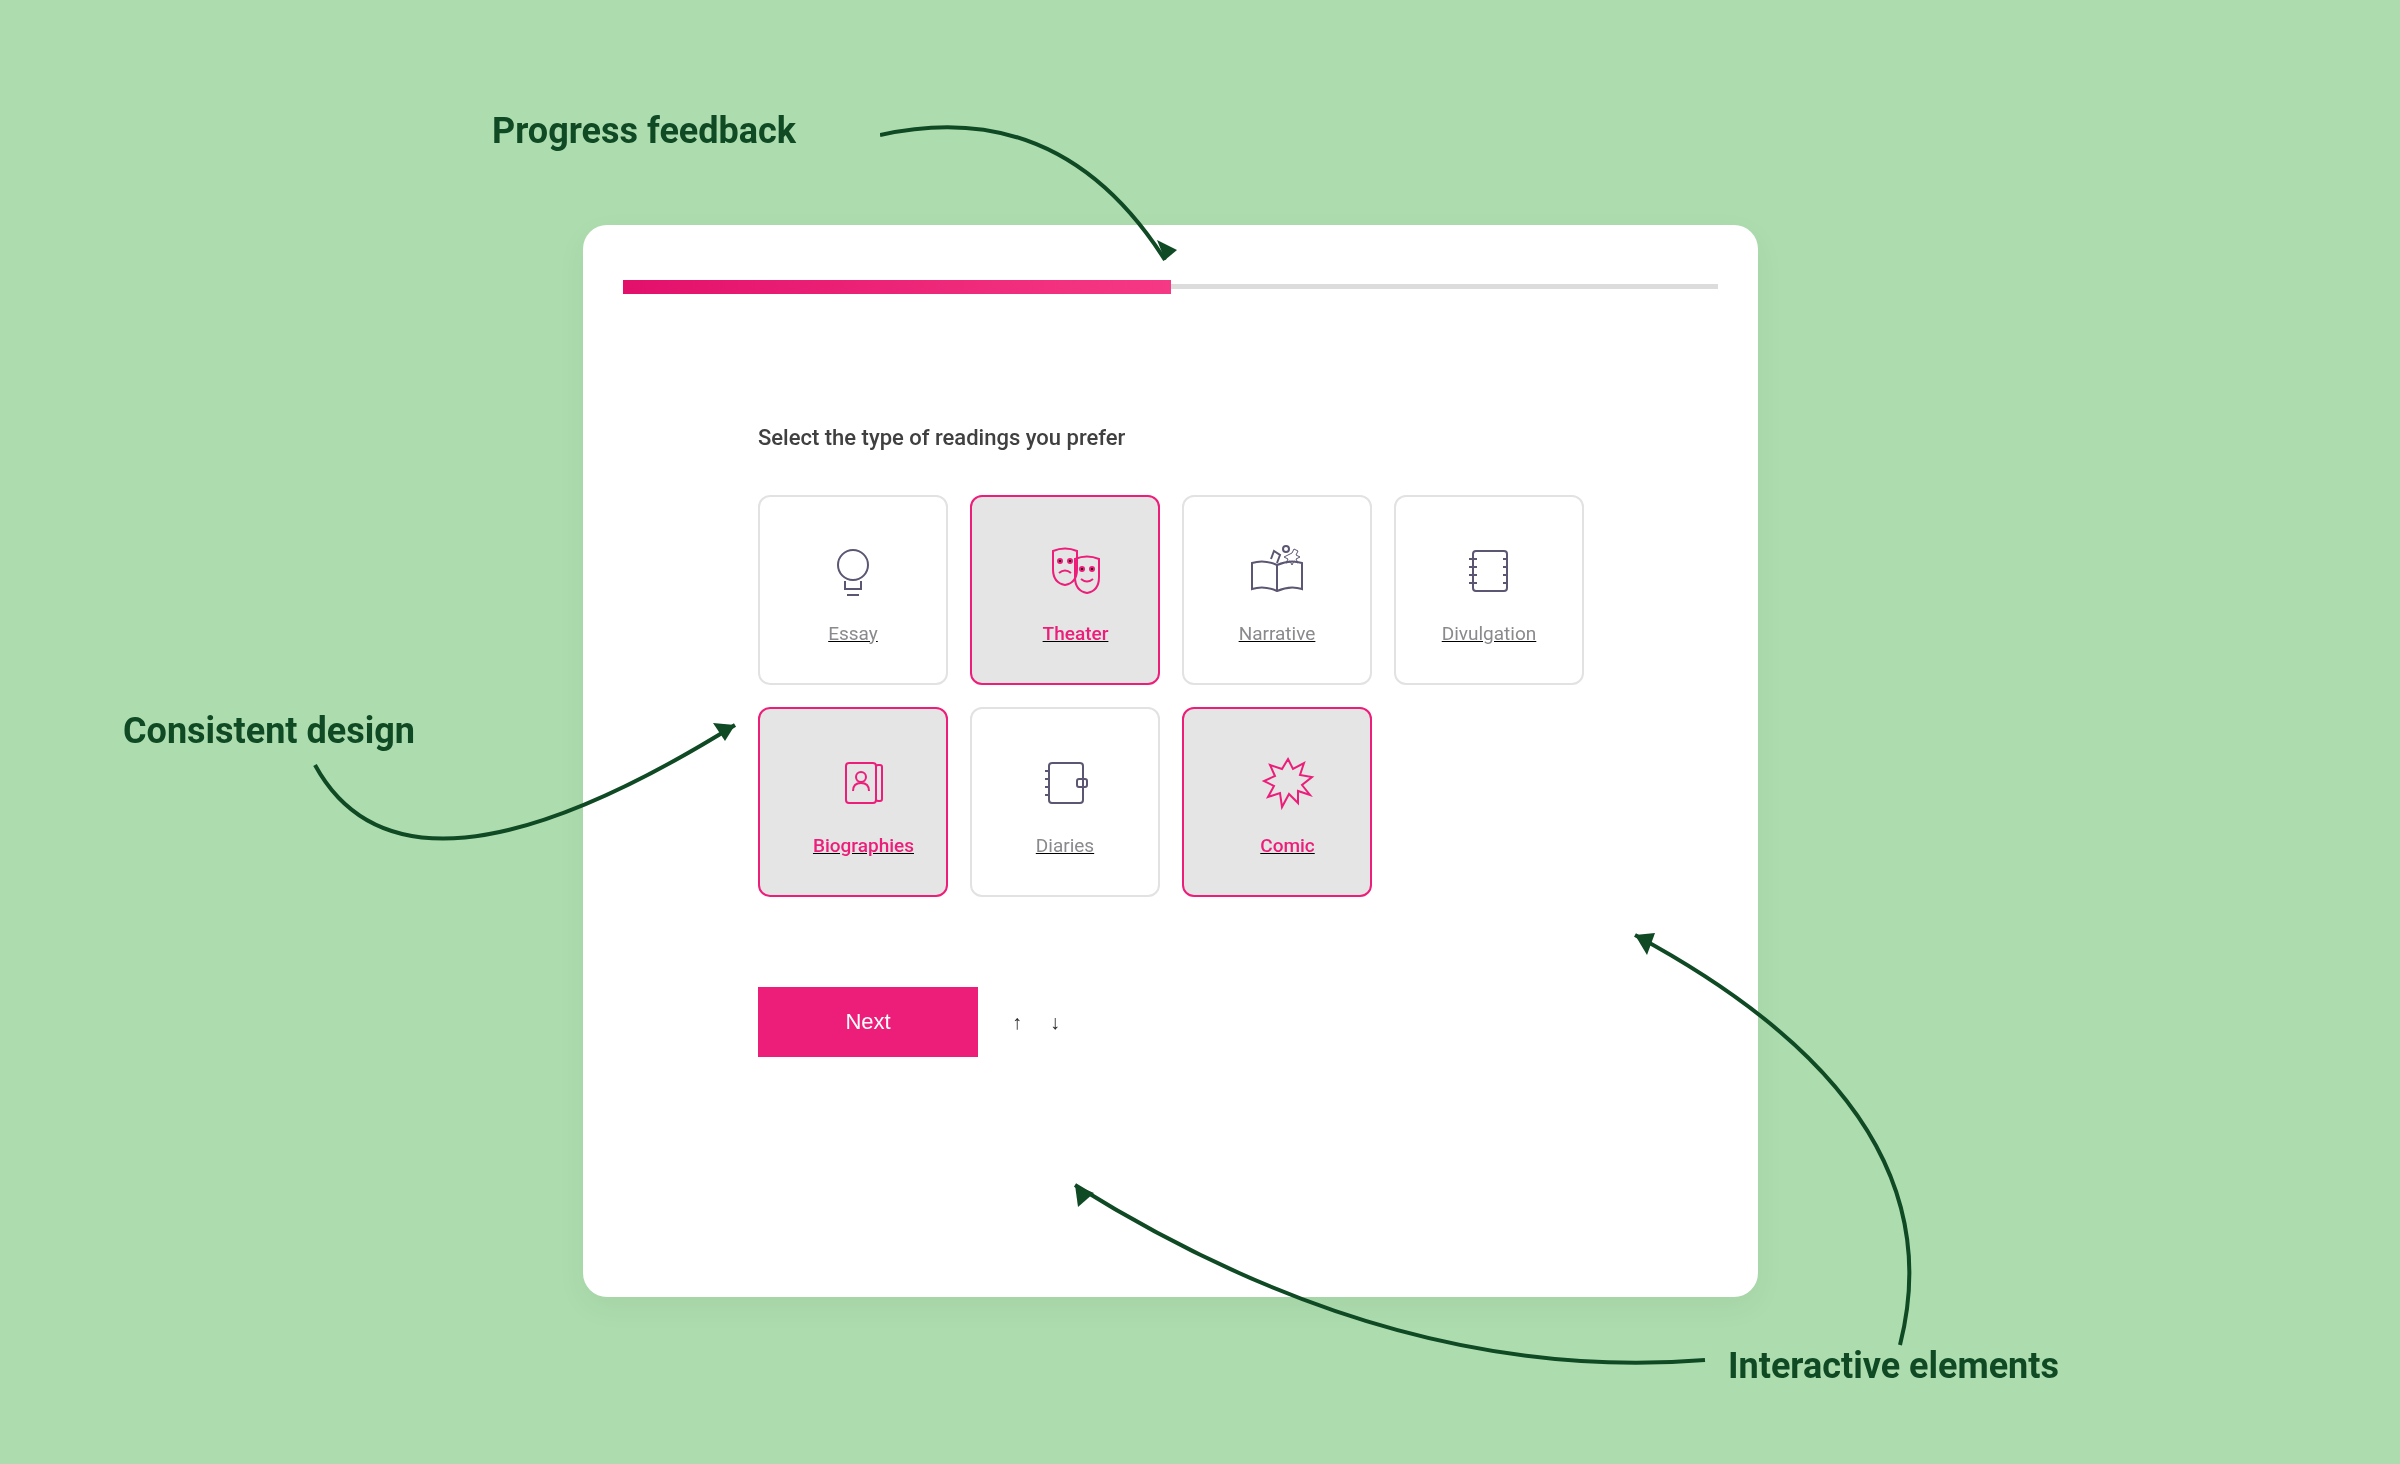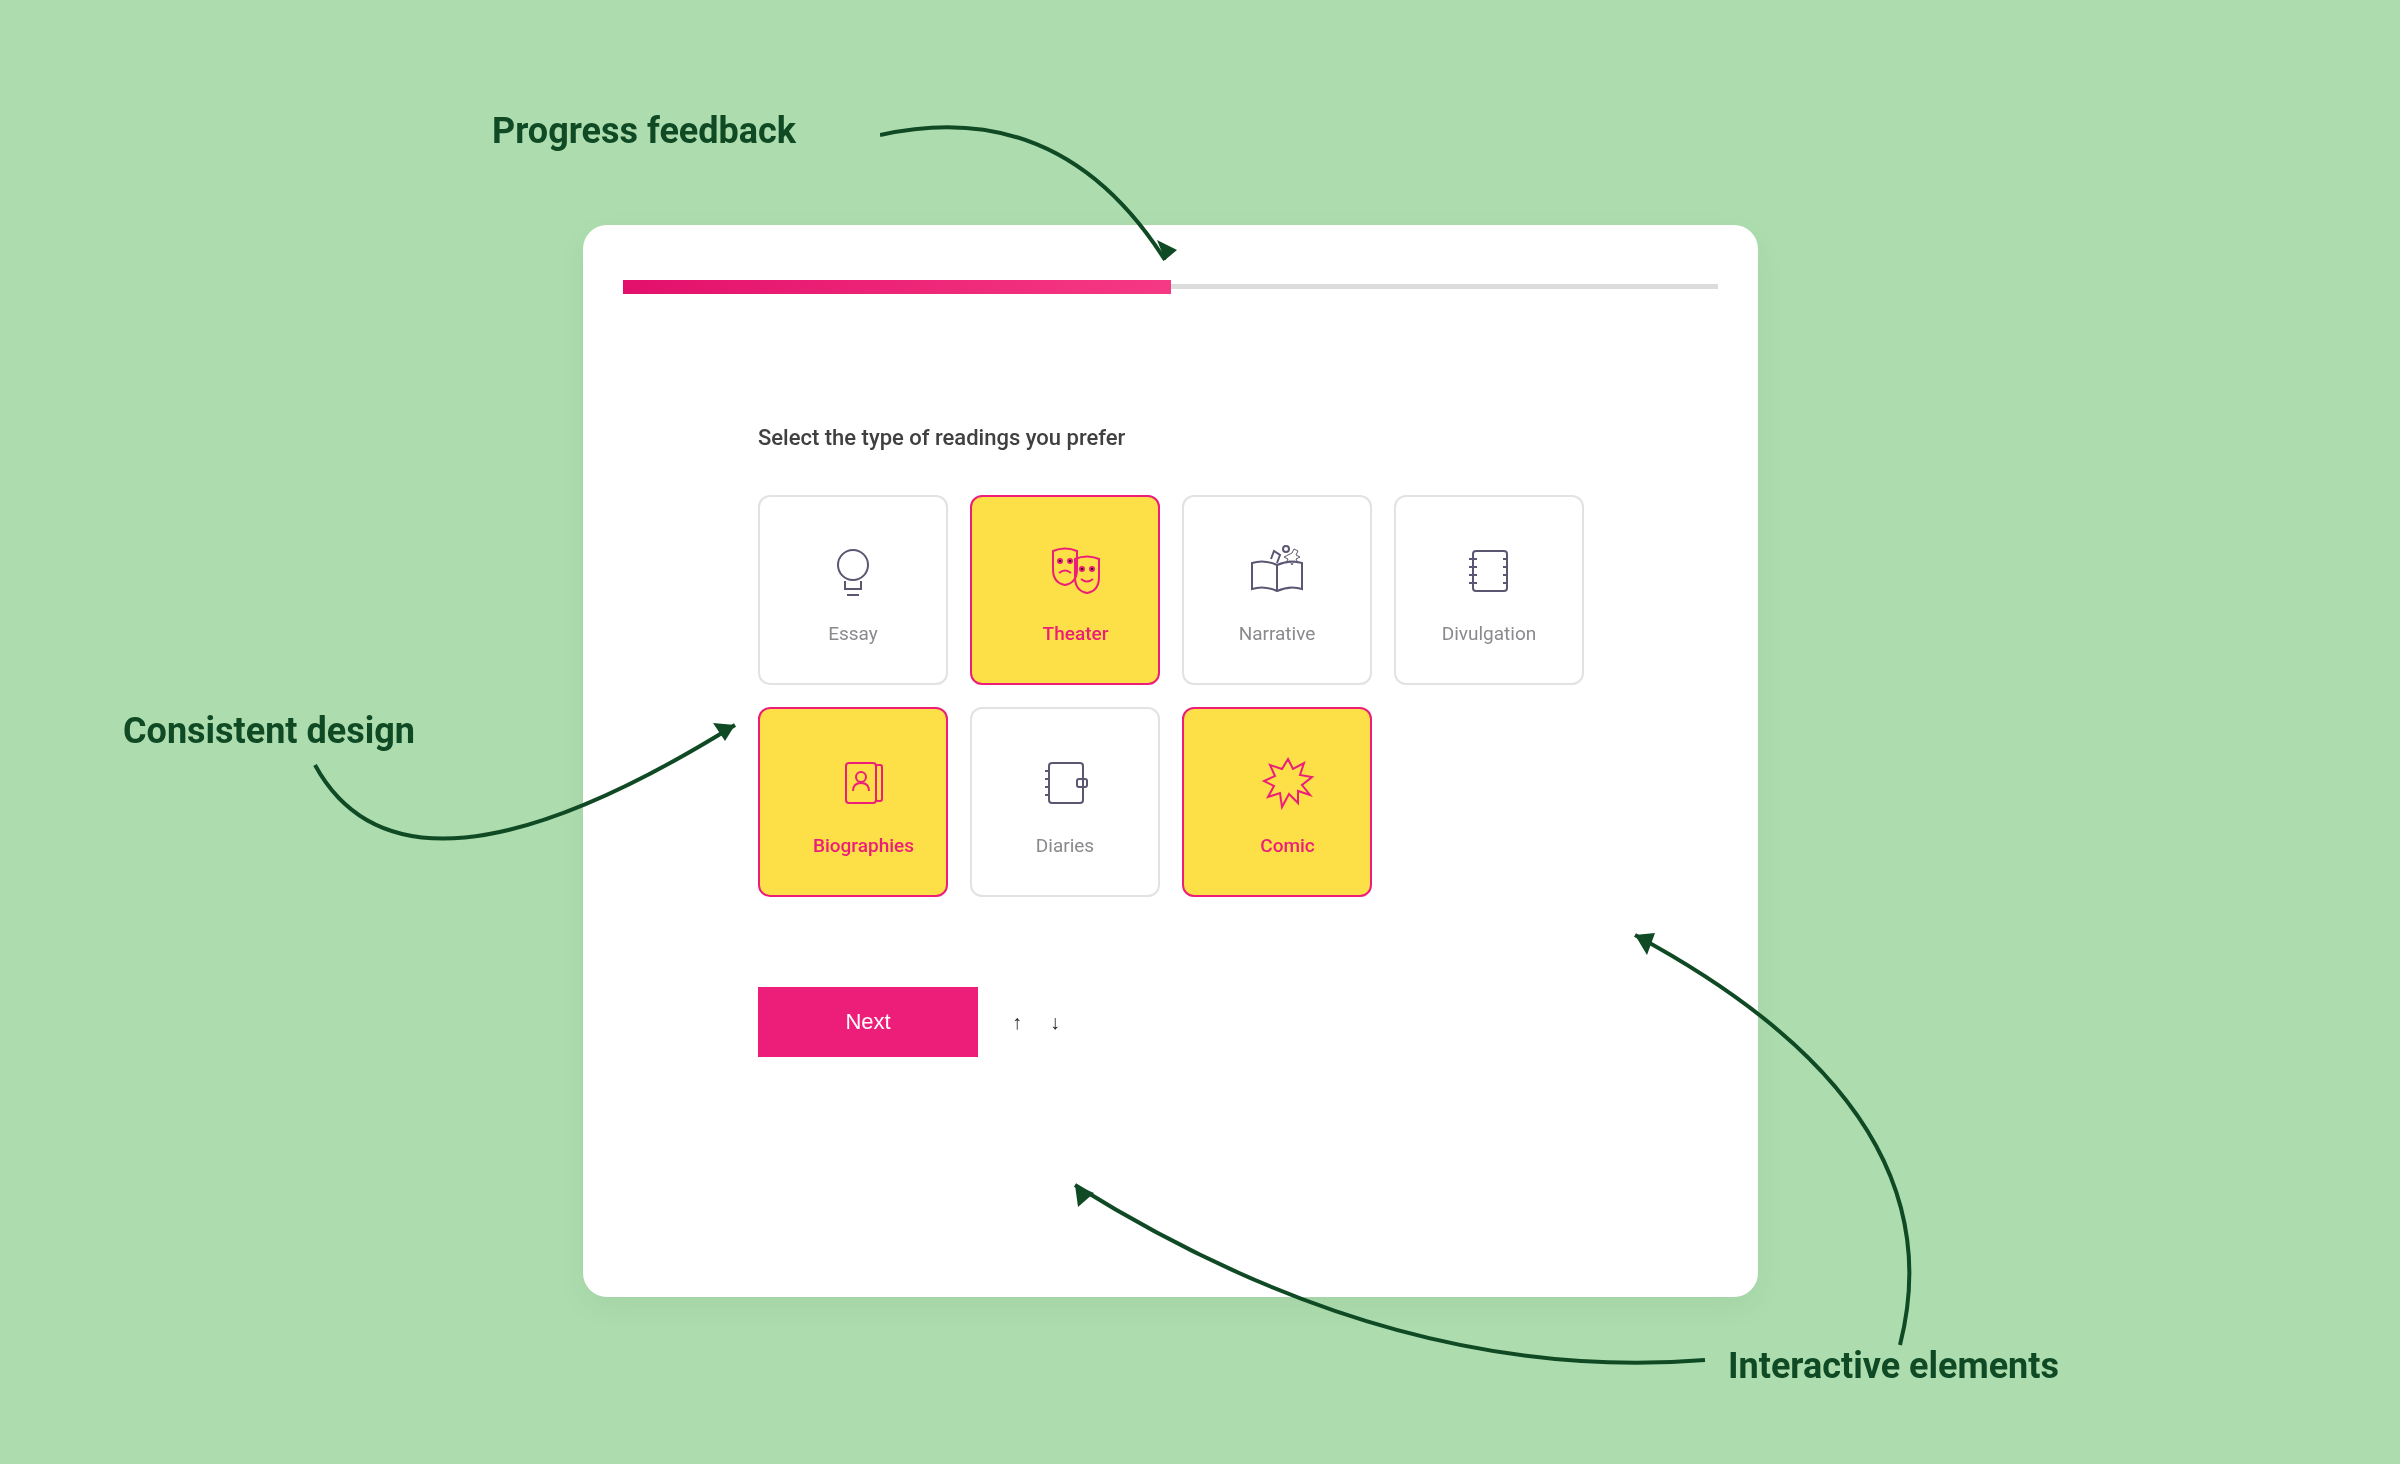--- a/index.html
+++ b/index.html
@@ -99,25 +99,26 @@
       height: 190px;
       border: 2px solid #e2e2e2;
       border-radius: 12px;
       background-color: #ffffff;
       display: flex;
       flex-direction: column;
       align-items: center;
       justify-content: center;
       gap: 16px;
       cursor: pointer;
+      text-decoration: underline;
     }
 
     .tile.selected {
       border-color: #ec1e79;
-      background-color: #fde047;
+      background-color: #e5e5e5;
       padding-left: 21px;
     }
 
     .tile .icon {
       width: 70px;
       height: 70px;
       display: flex;
       align-items: center;
       justify-content: center;
     }

